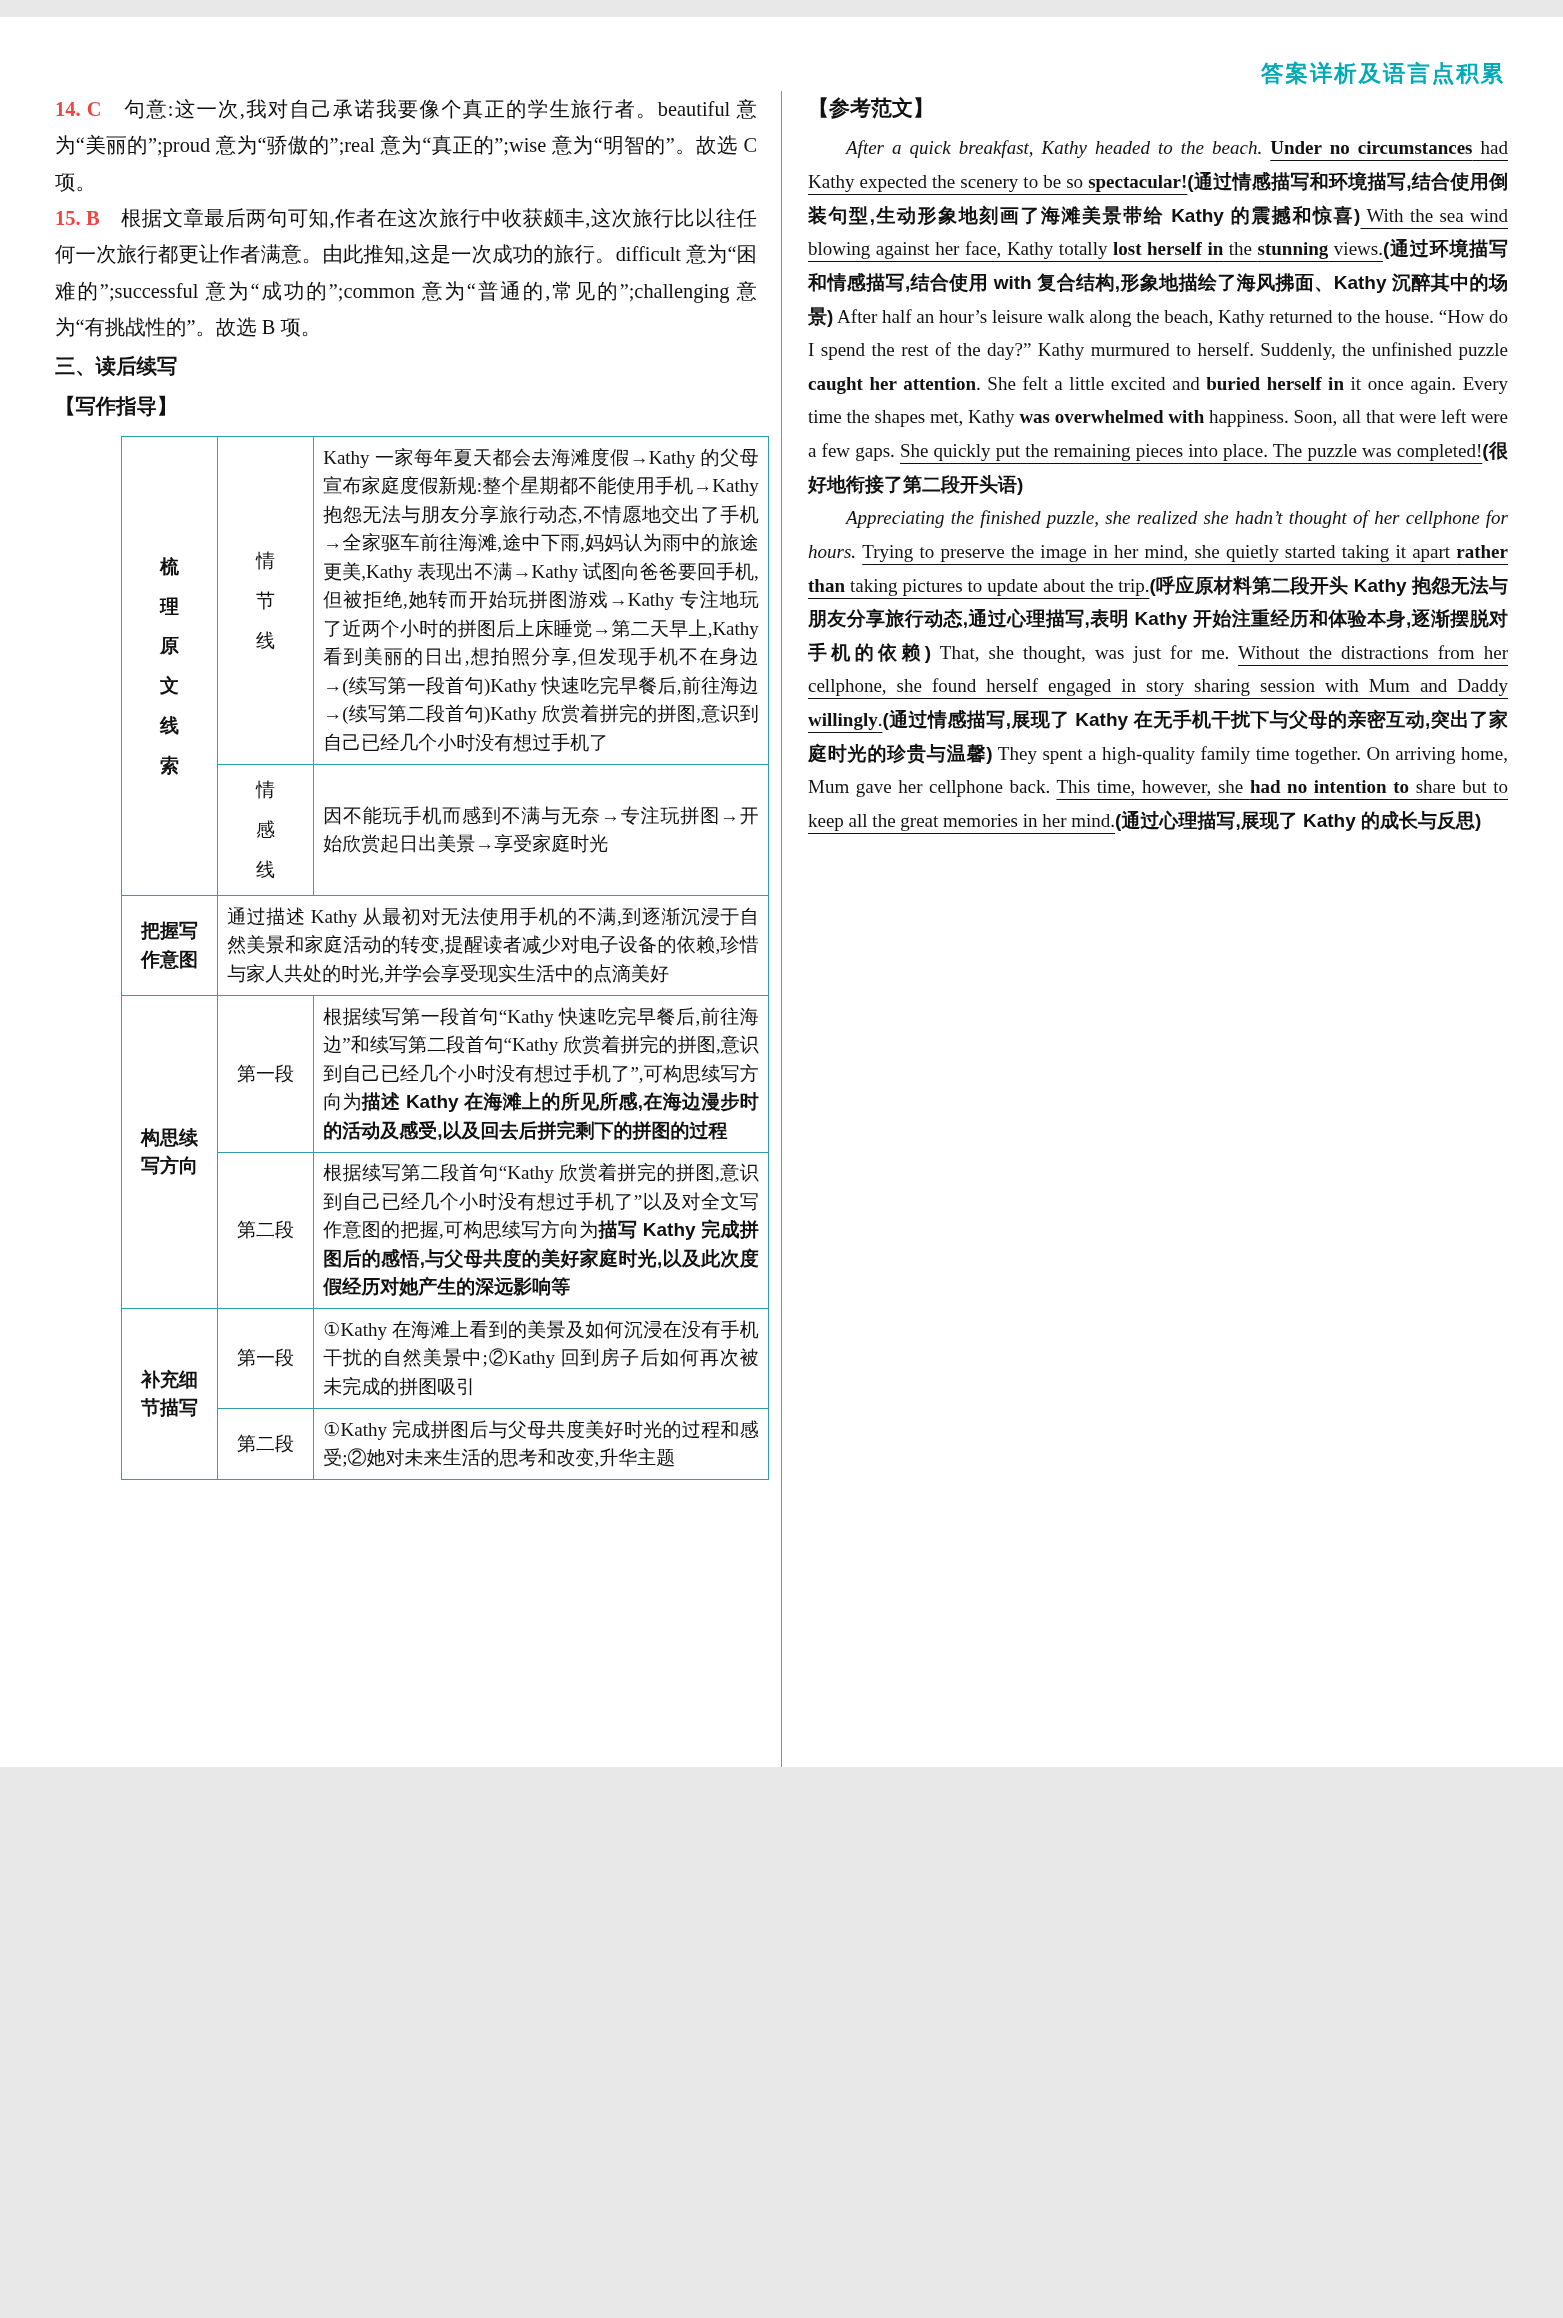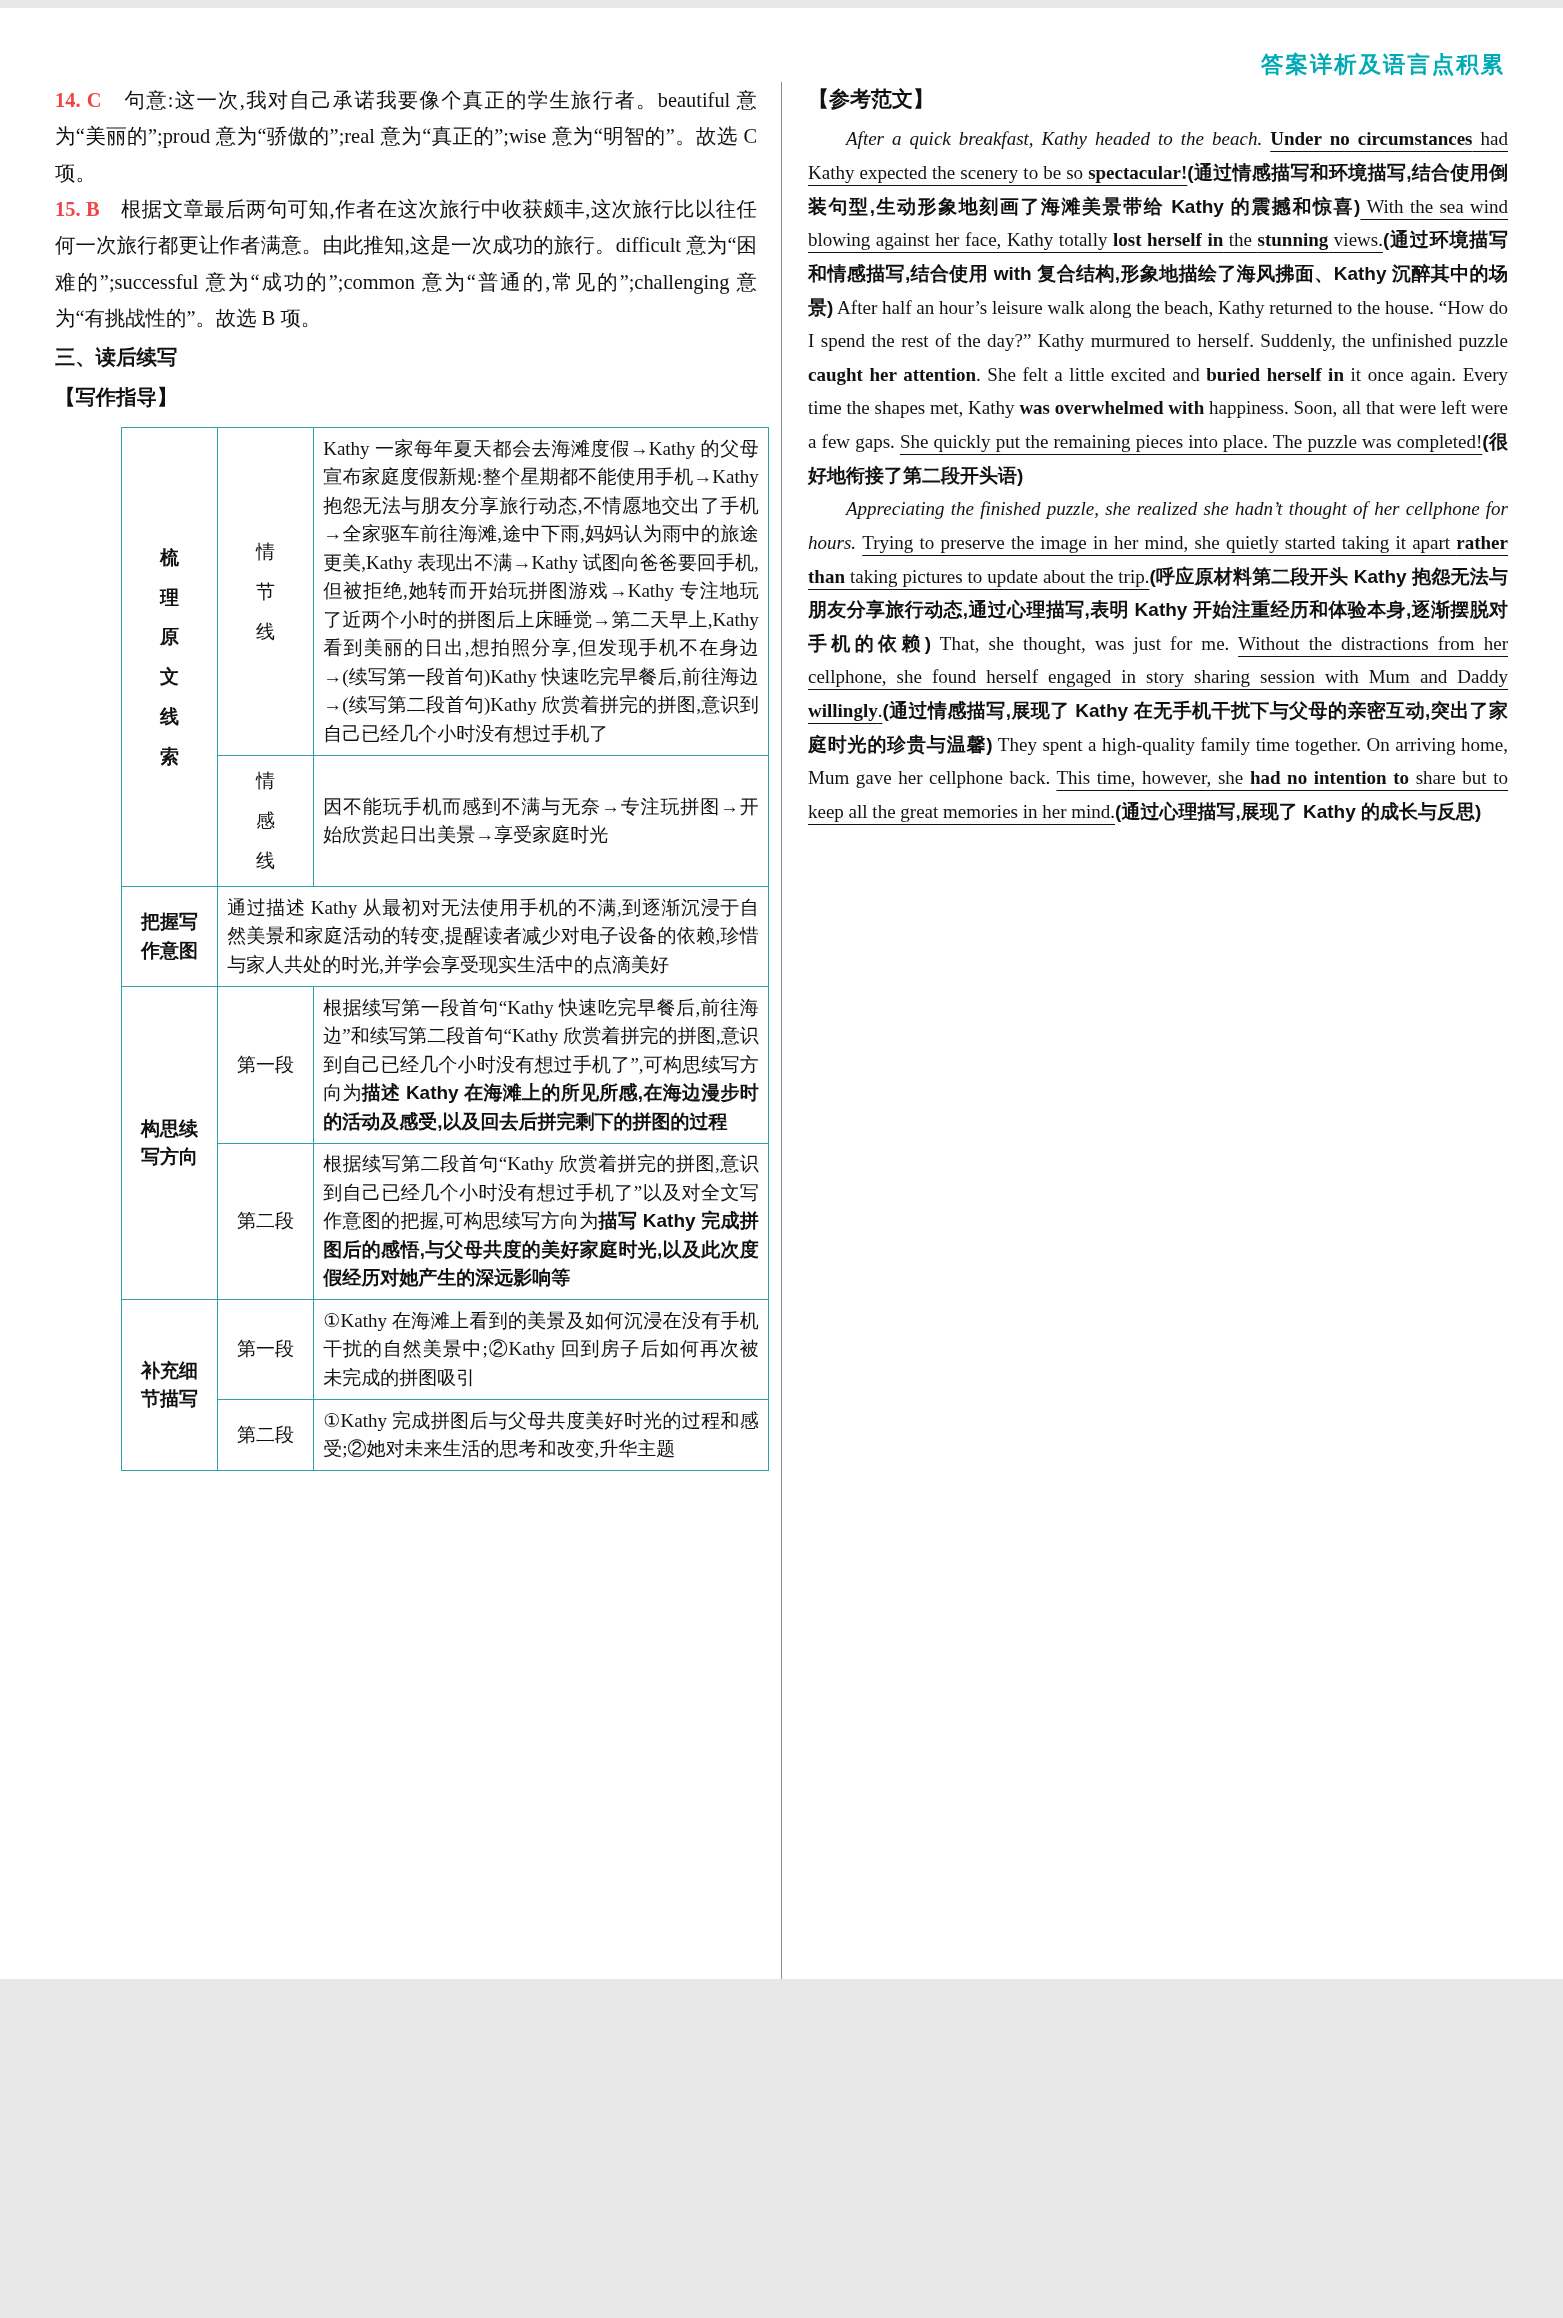--- a/index.html
+++ b/index.html
@@ -1,17 +1,17 @@
 <!DOCTYPE html>
 <html style="font-size:10.5px"><head>
 <meta charset="utf-8">
 <style>
   *{margin:0;padding:0;box-sizing:border-box}
   html,body{background:#e8e8e8}
-  .page{position:relative;width:1564px;height:1971px;background:#ffffff;margin:8px auto;
+  .page{position:relative;width:1564px;height:1750px;background:#ffffff;margin:17px auto;
         font-family:"Liberation Serif","DejaVu Serif",serif;color:#111;overflow:hidden}
   .header-title{position:absolute;top:41px;right:59px;font-family:"Liberation Sans","DejaVu Sans",sans-serif;
         font-weight:700;font-size:22.4px;color:#00abb6;letter-spacing:2px}
   .divider{position:absolute;left:781px;top:74px;width:1.3px;height:2174px;background:#8d8d8d}
   .col-left{position:absolute;left:55px;top:74px;width:702px}
   .col-right{position:absolute;left:808px;top:74px;width:700px}
 
   .ans{font-size:20.4px;line-height:1.78;text-align:justify}
   .b{font-weight:700}
   .i{font-style:italic}

